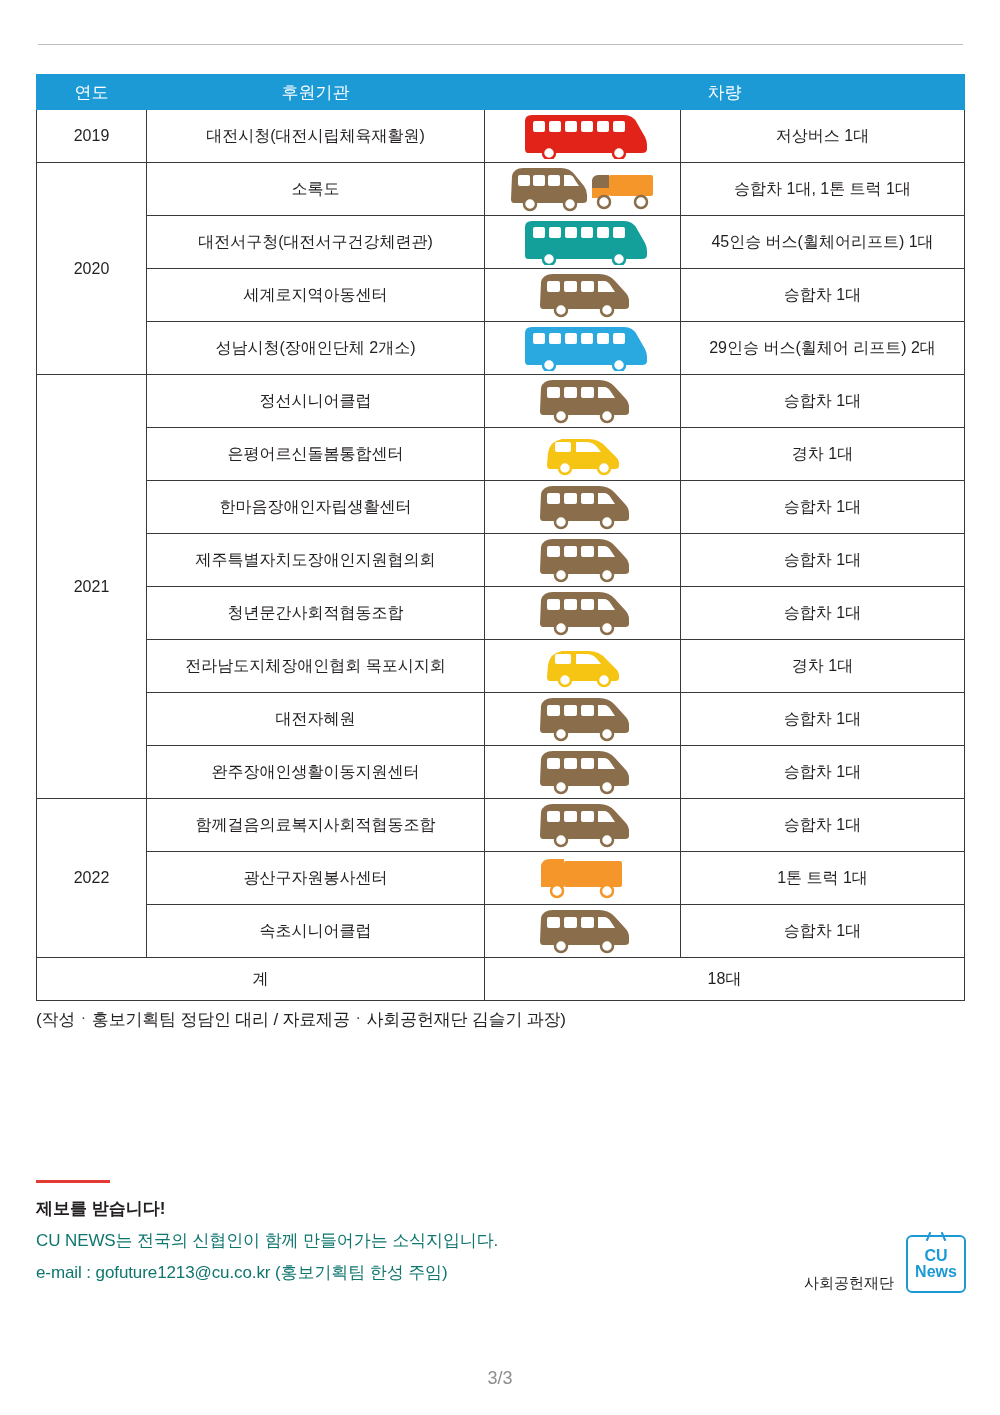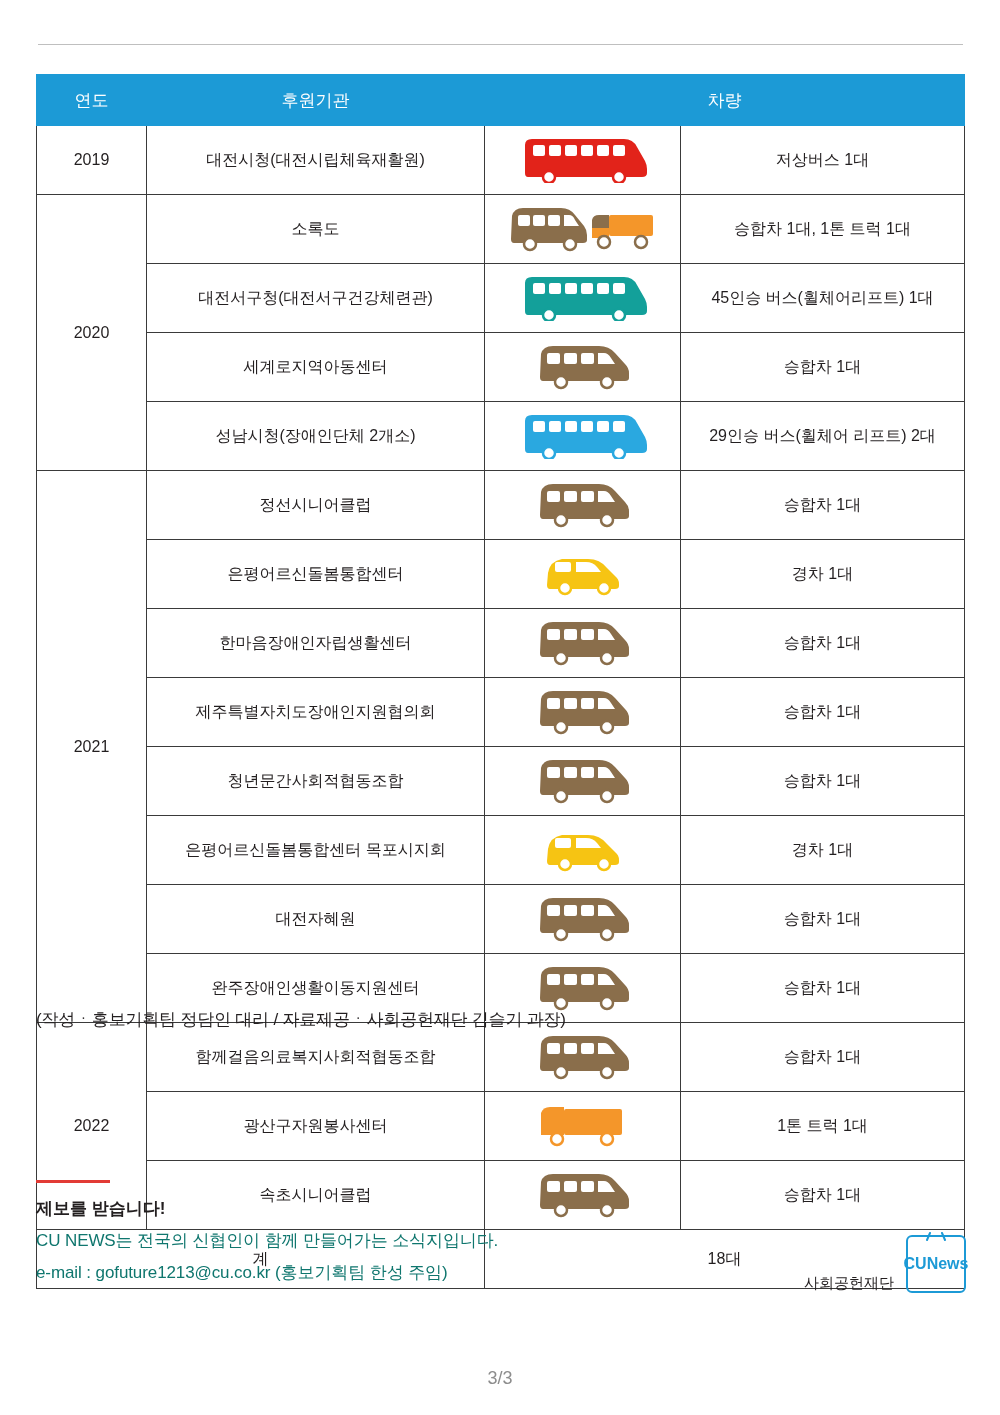--- a/index.html
+++ b/index.html
@@ -40,21 +40,21 @@
     width: 928px;
     table-layout: fixed;
   }
   table.vehicle-table th,
   table.vehicle-table td {
     border: 1px solid #3a3a3a;
     text-align: center;
     vertical-align: middle;
     font-size: 16px;
     color: #231f20;
-    padding: 8px;
+    padding: 0;
   }
   table.vehicle-table th {
     background: #1c9ad6;
     color: #ffffff;
     font-weight: normal;
     height: 34px;
     font-size: 17px;
     border-color: #1c9ad6;
   }
   col.c-year { width: 110px; }
@@ -126,21 +126,21 @@
     font-size: 15px;
     color: #231f20;
   }
   .brand-logo {
     width: 56px;
     height: 54px;
     border: 2px solid #1c9ad6;
     border-radius: 6px;
     position: relative;
     display: flex;
-    flex-direction: row;
+    flex-direction: column;
     align-items: center;
     justify-content: center;
     line-height: 1.02;
   }
   .brand-logo .bl1 {
     color: #1c9ad6;
     font-size: 16px;
     font-weight: bold;
   }
   .brand-logo .bl2 {
@@ -345,21 +345,21 @@
     <rect x="29" y="9" width="13" height="11" rx="2" fill="#ffffff"></rect>
     <rect x="46" y="9" width="13" height="11" rx="2" fill="#ffffff"></rect>
     <path d="M63 9 h6 q4 0 7 5 l4 6 h-17 z" fill="#ffffff"></path>
     <circle cx="26" cy="38" r="6" fill="#ffffff" stroke="#8a6e4b" stroke-width="2.5"></circle>
           <circle cx="72" cy="38" r="6" fill="#ffffff" stroke="#8a6e4b" stroke-width="2.5"></circle>
   </svg>
             </td>
             <td class="veh-cell">승합차 1대</td>
           </tr>
           <tr class="data-row">
-            <td class="org-cell">은평어르신돌봄통합센터 목포시지회</td>
+            <td class="org-cell">전라남도지체장애인협회 목포시지회</td>
             <td class="img-cell">
               <svg class="vehicle-svg" width="86" height="46" viewBox="0 0 86 46">
     <path d="M8 22 q2-12 14-14 h26 q12 0 19 9 l8 8 q4 3 4 8 v2 q0 3-4 3 H10 q-3 0-3-4 z" fill="#f6c413"></path>
     <rect x="15" y="11" width="16" height="10" rx="2" fill="#ffffff"></rect>
     <path d="M36 11 h10 q7 0 11 5 l4 5 h-25 z" fill="#ffffff"></path>
     <circle cx="25" cy="37" r="6" fill="#ffffff" stroke="#f6c413" stroke-width="2.5"></circle>
           <circle cx="64" cy="37" r="6" fill="#ffffff" stroke="#f6c413" stroke-width="2.5"></circle>
   </svg>
             </td>
             <td class="veh-cell">경차 1대</td>

